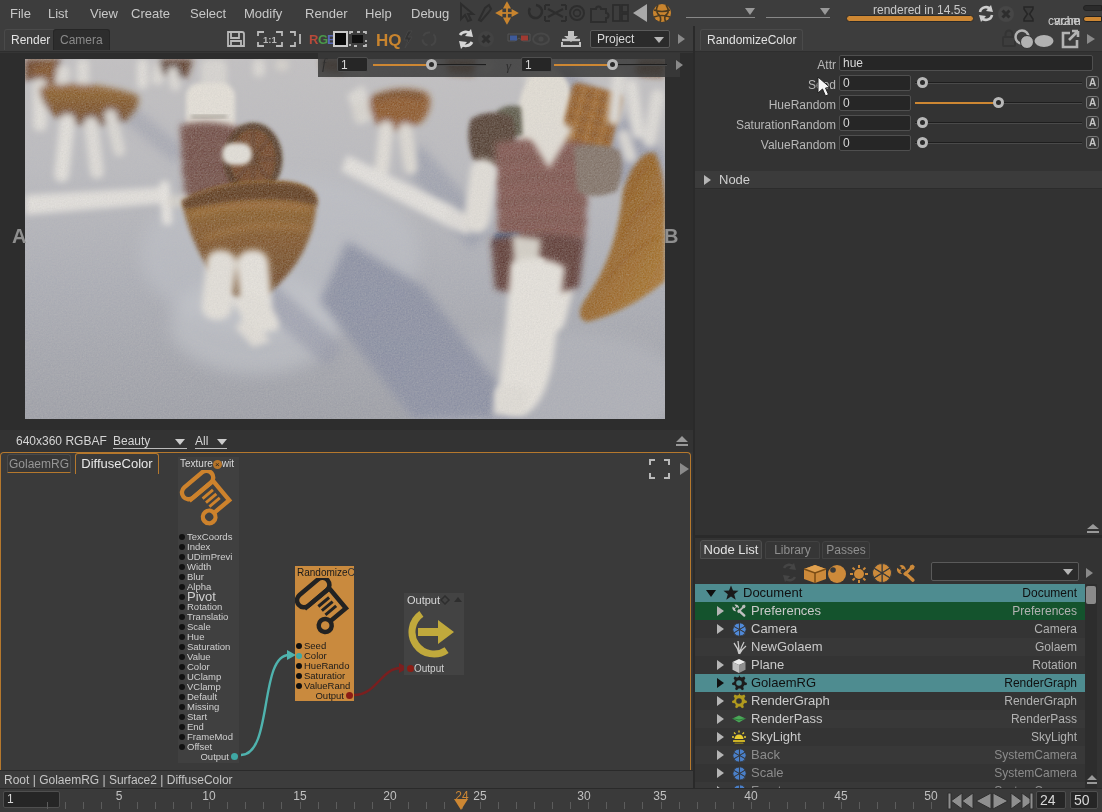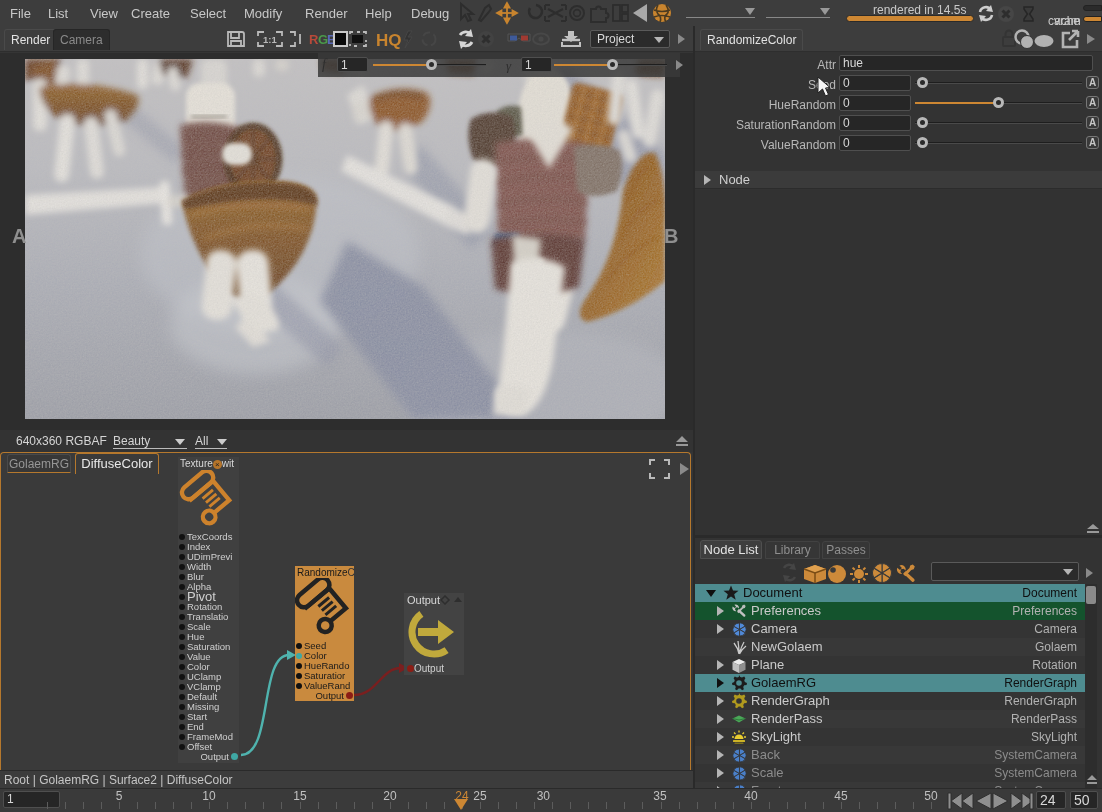--- a/index.html
+++ b/index.html
@@ -532,21 +532,21 @@
         <div style="position:absolute;left:895.1px;top:13px;width:1px;height:7px;background:#5c5c5c"></div>
         <div style="position:absolute;left:913.2px;top:13px;width:1px;height:7px;background:#5c5c5c"></div>
         <div style="position:absolute;left:931.2px;top:13px;width:1px;height:7px;background:#5c5c5c"></div>
       </div>
     <div id="tnums">
         <div style="position:absolute;left:107px;top:0px;width:24px;text-align:center;font-size:12px;color:#c0c0c0">5</div>
         <div style="position:absolute;left:197px;top:0px;width:24px;text-align:center;font-size:12px;color:#c0c0c0">10</div>
         <div style="position:absolute;left:288px;top:0px;width:24px;text-align:center;font-size:12px;color:#c0c0c0">15</div>
         <div style="position:absolute;left:378px;top:0px;width:24px;text-align:center;font-size:12px;color:#c0c0c0">20</div>
         <div style="position:absolute;left:468px;top:0px;width:24px;text-align:center;font-size:12px;color:#c0c0c0">25</div>
-        <div style="position:absolute;left:526px;top:0px;width:24px;text-align:right;font-size:12px;color:#c0c0c0">30</div>
+        <div style="position:absolute;left:572px;top:0px;width:24px;text-align:center;font-size:12px;color:#c0c0c0">30</div>
         <div style="position:absolute;left:648px;top:0px;width:24px;text-align:center;font-size:12px;color:#c0c0c0">35</div>
         <div style="position:absolute;left:739px;top:0px;width:24px;text-align:center;font-size:12px;color:#c0c0c0">40</div>
         <div style="position:absolute;left:829px;top:0px;width:24px;text-align:center;font-size:12px;color:#c0c0c0">45</div>
         <div style="position:absolute;left:919px;top:0px;width:24px;text-align:center;font-size:12px;color:#c0c0c0">50</div>
         <div style="position:absolute;left:450px;top:0px;width:24px;text-align:center;font-size:12px;color:#cd8733">24</div>
       </div>
     <div class="abs" style="left:454px;top:10px;width:0;height:0;border-left:7px solid transparent;border-right:7px solid transparent;border-top:11px solid #cd8733"></div>
     <svg class="abs" style="left:946px;top:2px" width="88" height="20" viewBox="0 0 88 20">
       <g fill="#8f8f8f" stroke="#2f2f2f" stroke-width="1">
         <path d="M2 2 v16 h3 v-16 Z"></path>

